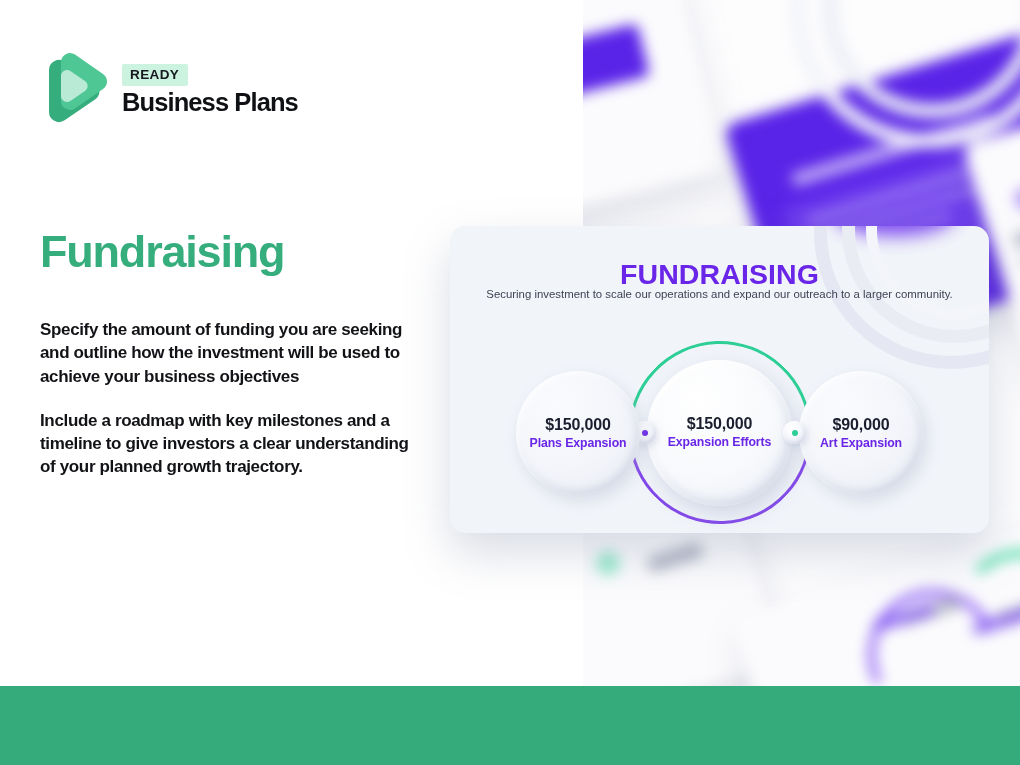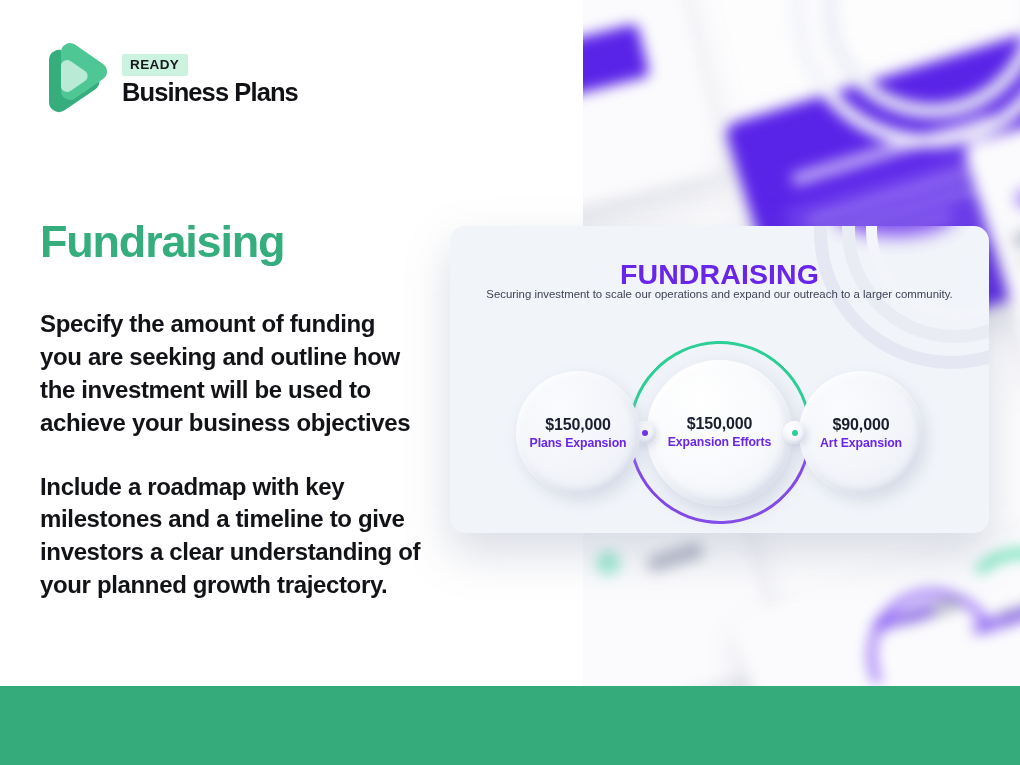--- a/index.html
+++ b/index.html
@@ -78,21 +78,21 @@
   }
   .bg-arcs {
     position: absolute;
     border-radius: 50%;
     border: 14px solid #e9eaf2;
   }
 
   
   .left {
     position: absolute;
-    left: 0; top: 2px;
+    left: 0; top: 12px;
     width: 583px; height: 686px;
     background: #ffffff;
     z-index: 4;
   }
 
   .logo-row {
     position: absolute;
     left: 41px;
     top: 38px;
     display: flex;
@@ -134,27 +134,27 @@
   }
 
   .body-copy {
     position: absolute;
     left: 40px;
     top: 306px;
     width: 382px;
   }
   .body-copy p {
     margin: 0;
-    font-size: 24px;
+    font-size: 17px;
     font-weight: 700;
     line-height: 1.37;
     letter-spacing: -0.35px;
     color: #121317;
   }
-  .body-copy p + p { margin-top: 31px; }
+  .body-copy p + p { margin-top: 21px; }
 
   
   .card {
     position: absolute;
     left: 450px;
     top: 226px;
     width: 539px;
     height: 307px;
     background: #f1f4f9;
     border-radius: 15px;

